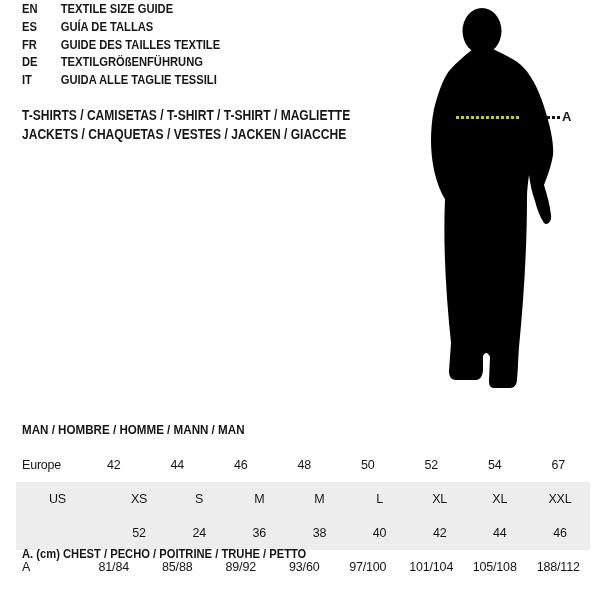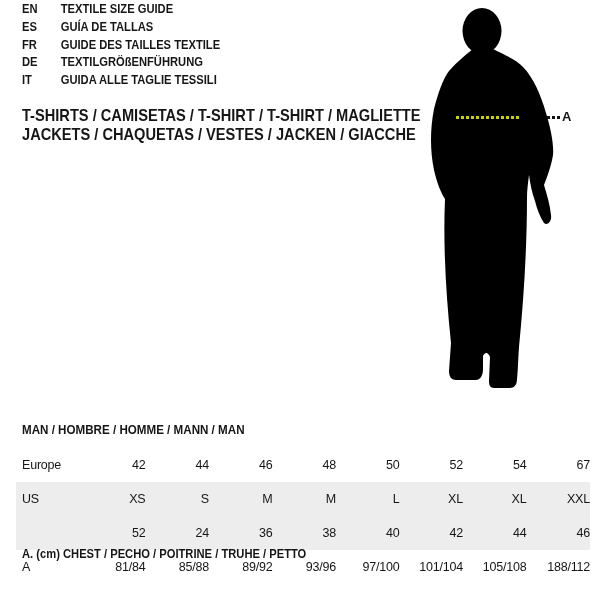--- a/index.html
+++ b/index.html
@@ -10,41 +10,41 @@
   }
   .abs{position:absolute;}
   .condensed{transform:scaleX(0.86);transform-origin:0 50%;white-space:nowrap;}
 
   
   .lang-list{left:22px;top:0;}
   .lang-row{display:flex;line-height:17.8px;font-size:13px;font-weight:700;}
   .lang-code{width:45px;flex:0 0 45px;}
 
   
-  .categories{left:22px;top:106px;font-size:17px;font-weight:700;line-height:19px;}
+  .categories{left:22px;top:106px;font-size:14px;font-weight:700;line-height:19px;}
 
   
   .figure-svg{left:415px;top:5px;width:150px;height:388px;}
   .measure-yellow{left:456px;top:116px;width:63px;height:3px;
     background:repeating-linear-gradient(90deg,var(--measure,#c8d400) 0 3px,transparent 3px 5px);}
   .measure-black{left:547px;top:116px;width:13px;height:3px;
     background:repeating-linear-gradient(90deg,#111 0 3px,transparent 3px 5px);}
   .measure-a{left:562px;top:109px;font-size:13px;font-weight:700;}
 
   
   .section-title{left:22px;top:422px;font-size:13.5px;font-weight:700;}
 
   
   .size-table{left:16px;top:448px;width:574px;font-size:12.5px;letter-spacing:-0.2px;}
   .thead{height:19px;background:#c6c6c6;display:flex;align-items:center;}
   .thead-text{padding-left:6px;}
   .trow{height:34px;display:flex;align-items:center;}
-  .trow.alt{background:#ededed;}
+  .trow.alt{background:#ededed;padding-left:27px;}
   .tlabel{flex:0 0 66px;padding-left:6px;box-sizing:border-box;}
-  .tcell{flex:1 1 0;text-align:right;}
+  .tcell{flex:1 1 0;text-align:center;}
 
   
   .footnote{left:22px;top:546px;font-size:13px;font-weight:700;}
 </style>
 </head>
 <body>
 
 <div class="abs lang-list">
   <div class="lang-row condensed">
     <span class="lang-code">EN</span>
@@ -142,21 +142,21 @@
     <span class="tcell">40</span>
     <span class="tcell">42</span>
     <span class="tcell">44</span>
     <span class="tcell">46</span>
   </div>
   <div class="trow">
     <span class="tlabel">A</span>
     <span class="tcell">81/84</span>
     <span class="tcell">85/88</span>
     <span class="tcell">89/92</span>
-    <span class="tcell">93/96</span>
+    <span class="tcell">93/60</span>
     <span class="tcell">97/100</span>
     <span class="tcell">101/104</span>
     <span class="tcell">105/108</span>
     <span class="tcell">188/112</span>
   </div>
 </div>
 
 <div class="abs footnote condensed">A. (cm) CHEST / PECHO / POITRINE / TRUHE / PETTO</div>
 
 </body></html>

